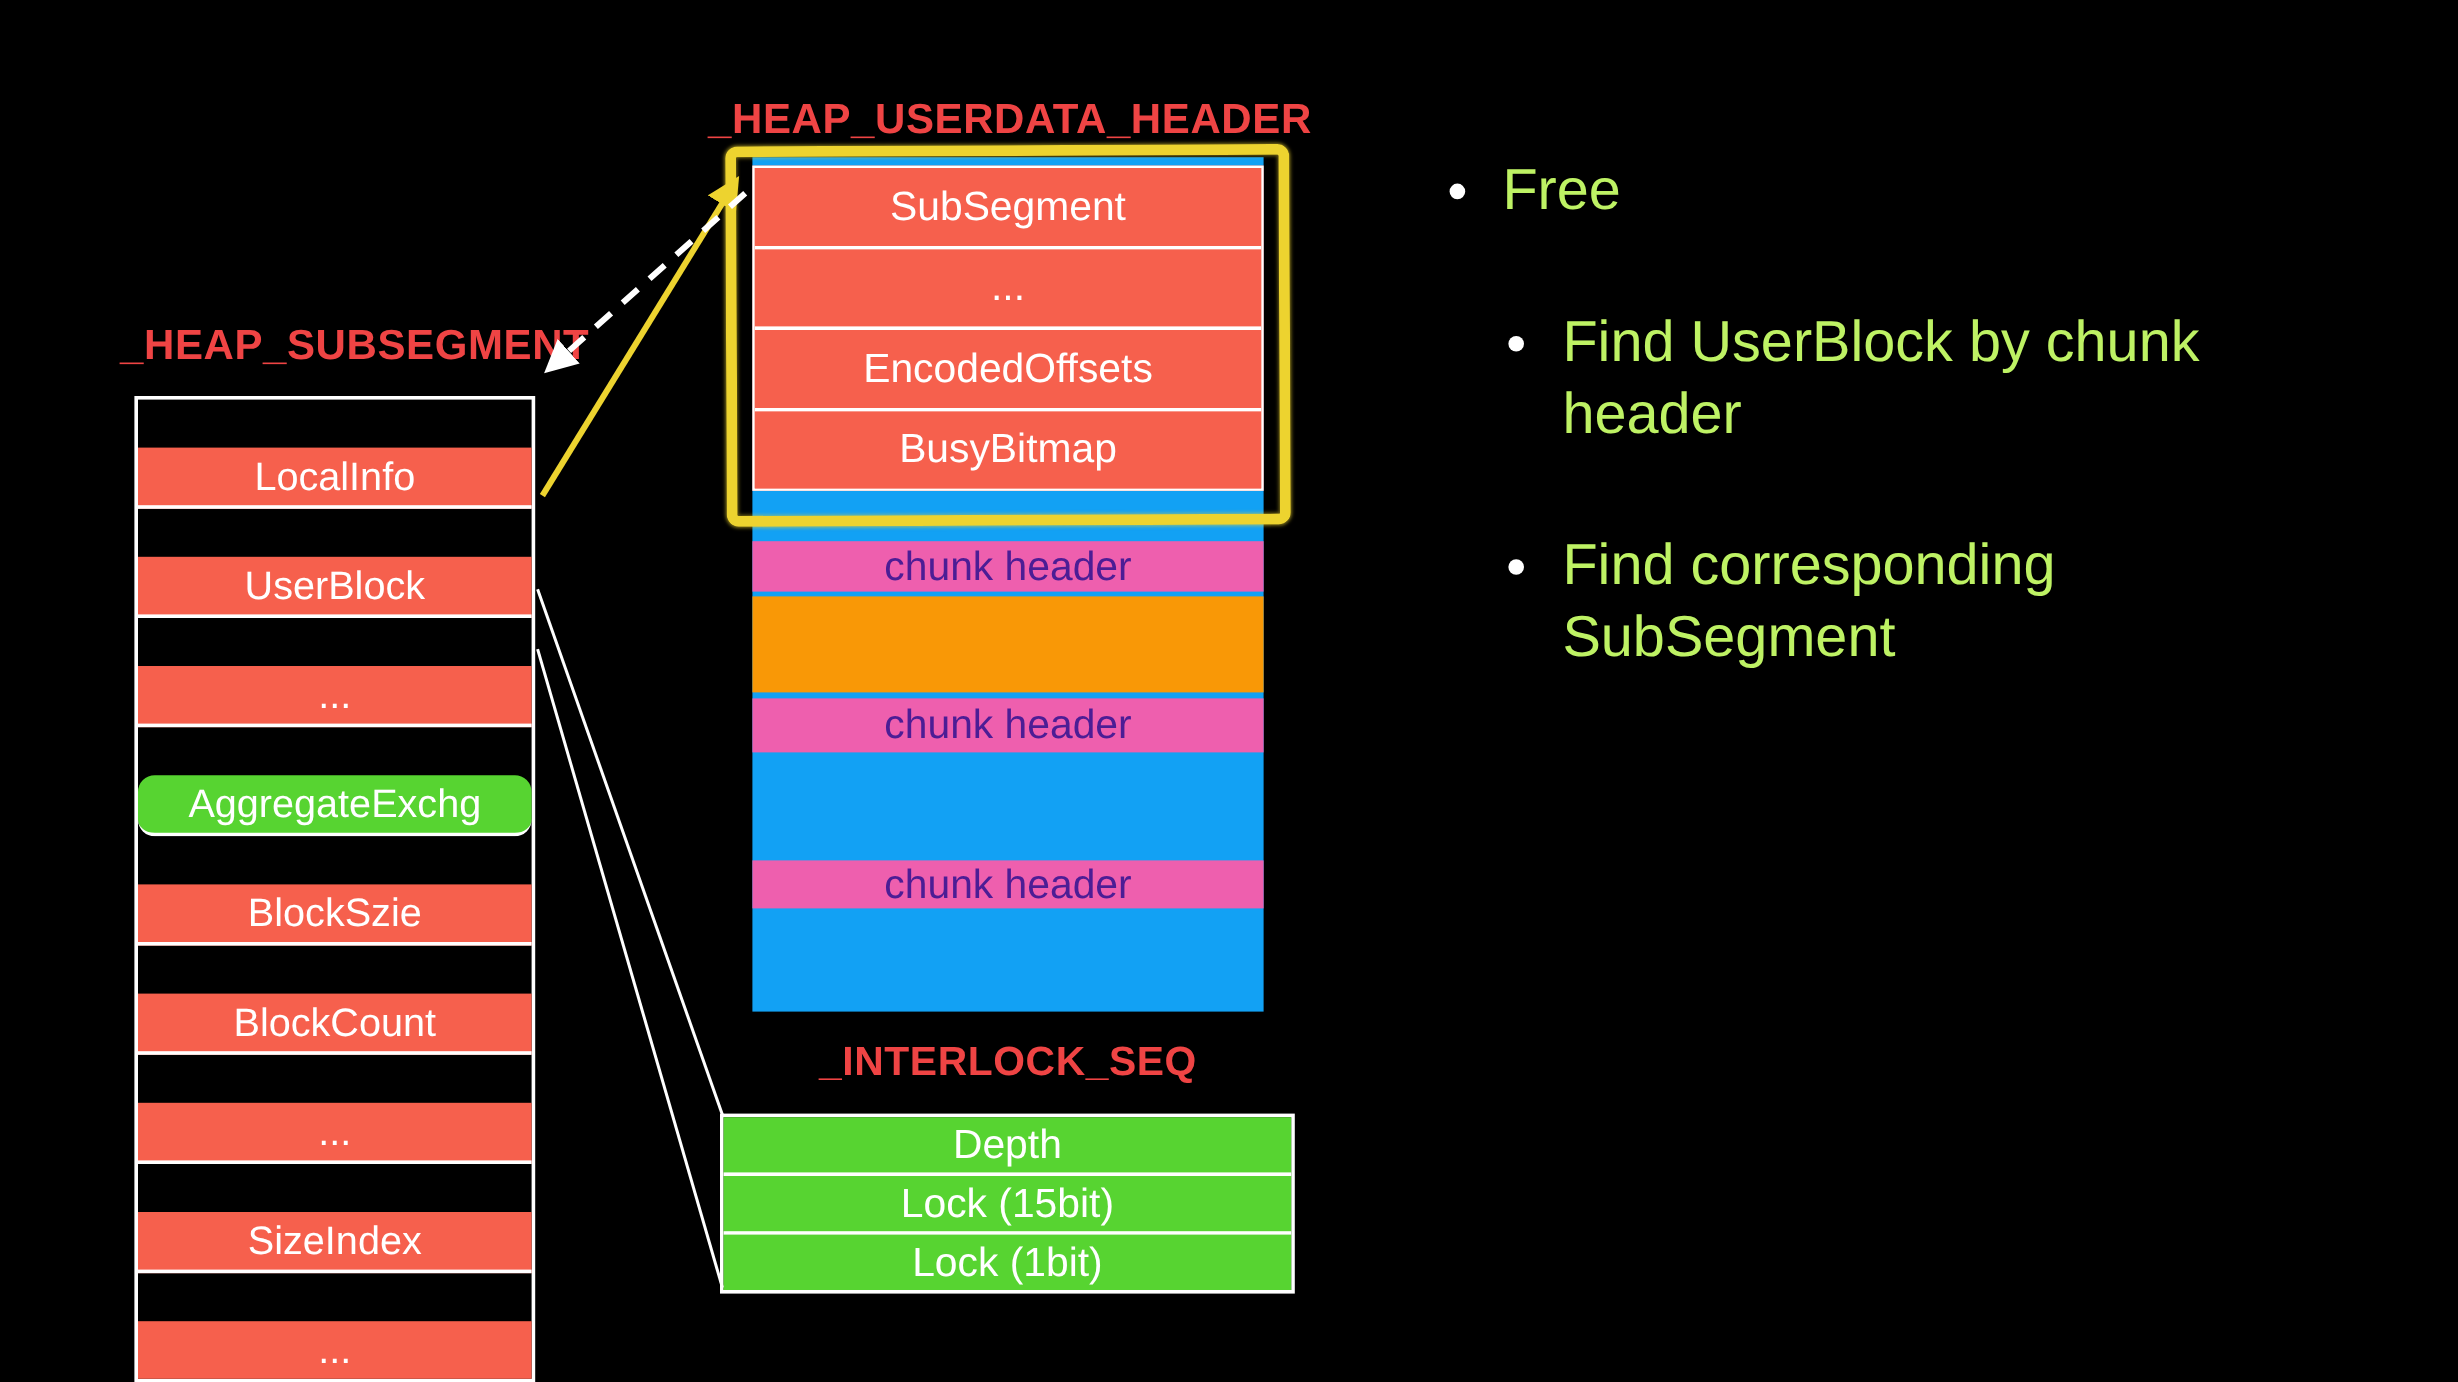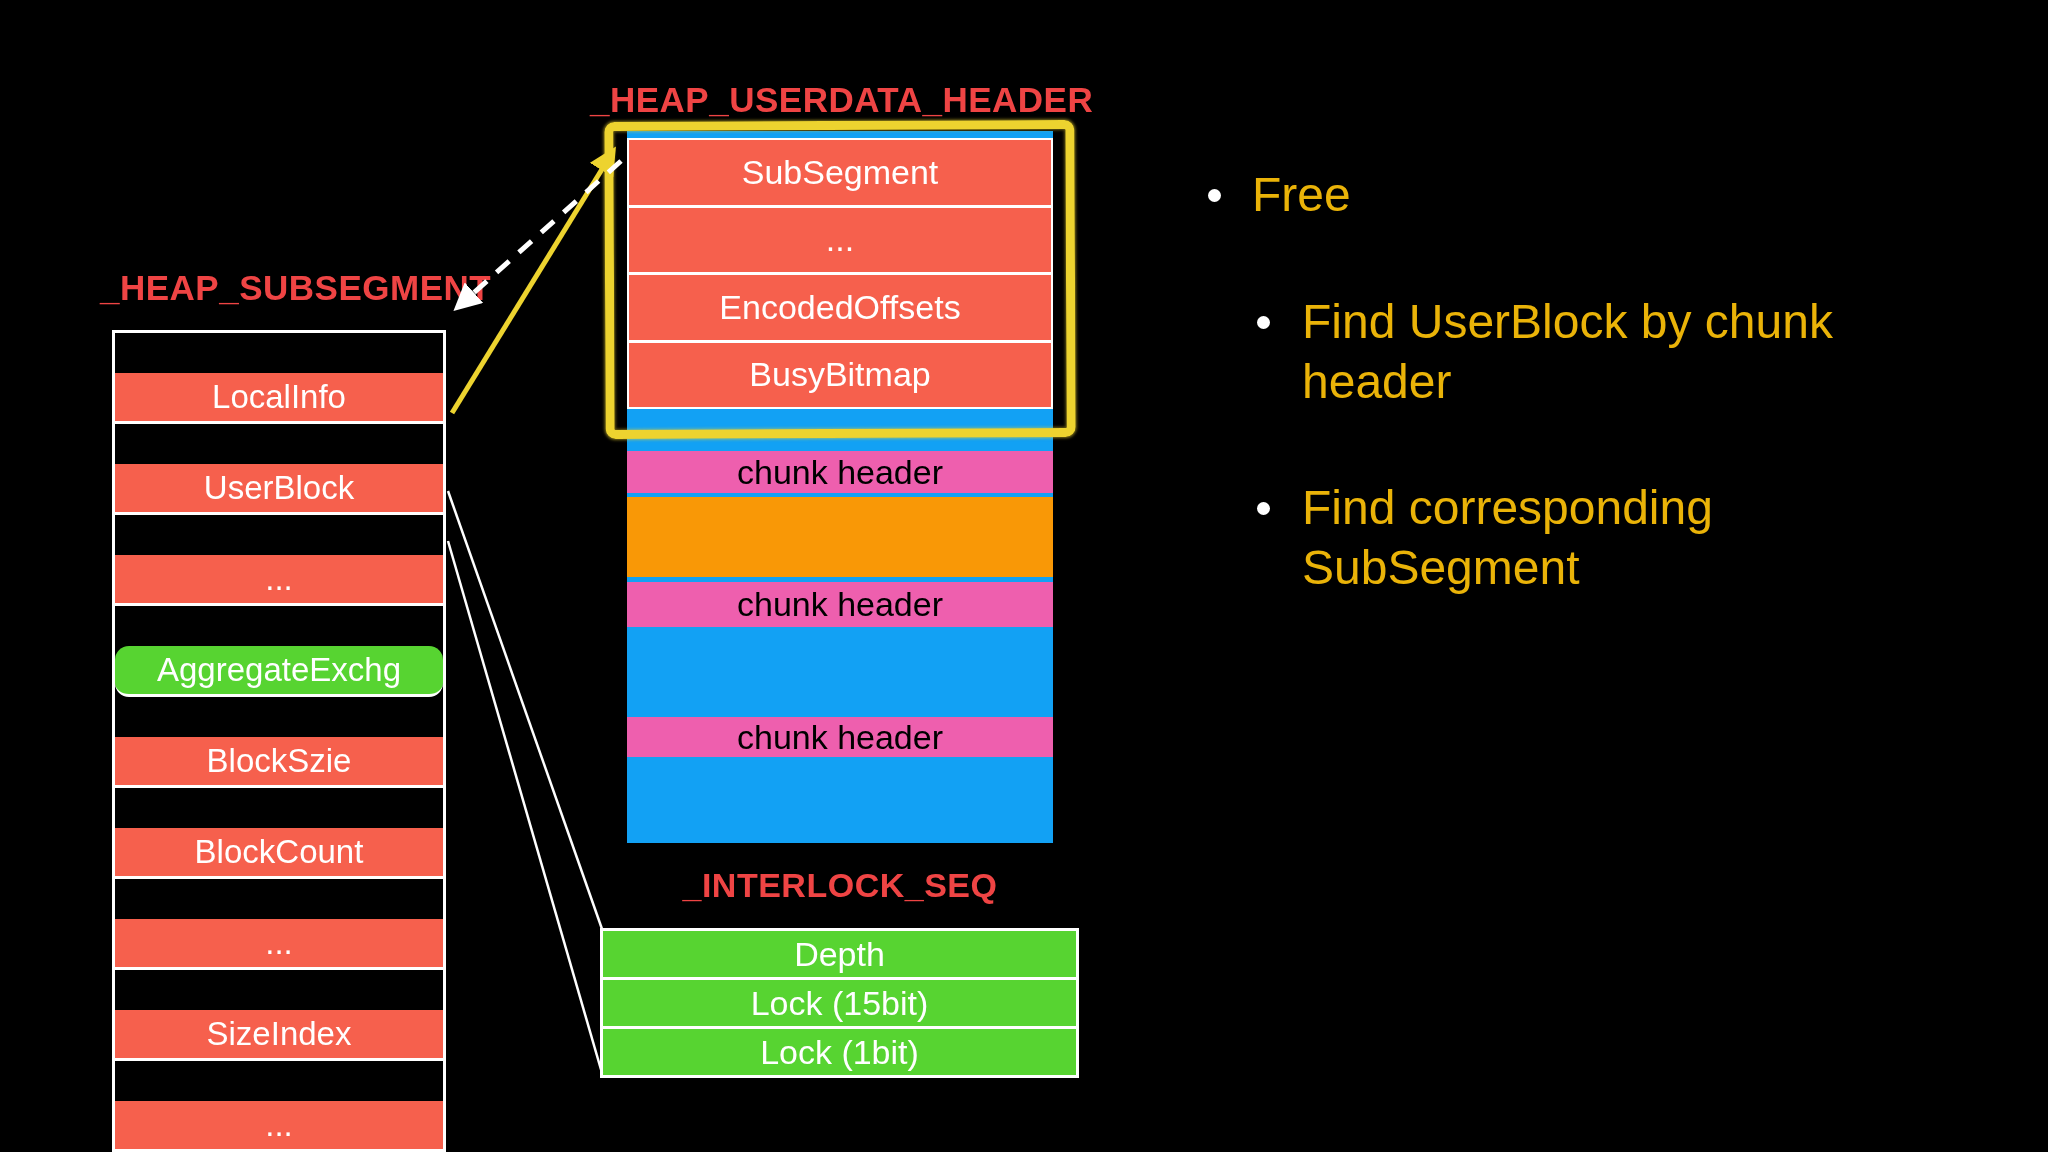--- a/index.html
+++ b/index.html
@@ -26,21 +26,21 @@
   .userdata-table {
     position:absolute; left:0; top:7px; width:426px; height:271px; box-sizing:border-box;
     border:2px solid #fff; display:flex; flex-direction:column; background:#F6604D;
   }
   .userdata-table .row {
     flex:1; border-bottom:3px solid #fff; background:#F6604D; color:#fff; font-size:34px;
     display:flex; align-items:center; justify-content:center; white-space:nowrap;
   }
   .userdata-table .row:last-child { border-bottom:none; }
   .chunk {
-    position:absolute; left:0; width:426px; background:#EE5FAE; color:#000000; font-size:34px;
+    position:absolute; left:0; width:426px; background:#EE5FAE; color:#4c1d95; font-size:34px;
     display:flex; align-items:center; justify-content:center;
   }
   .chunk.p1 { top:320px; height:42px; }
   .chunk.p2 { top:451px; height:45px; }
   .chunk.p3 { top:586px; height:40px; }
   .orange-block { position:absolute; left:0; top:366px; width:426px; height:80px; background:#F99806; }
 
   
   .yellowbox {
     position:absolute; left:605px; top:121px; width:470px; height:317px; box-sizing:border-box;
@@ -51,21 +51,21 @@
 
   
   .interlock { position:absolute; left:600px; top:928px; width:479px; border:3px solid #fff; box-sizing:border-box; }
   .interlock .row {
     height:46px; line-height:46px; border-bottom:3px solid #fff; background:#57D431;
     font-size:34px; text-align:center; color:#fff;
   }
   .interlock .row:last-child { border-bottom:none; }
 
   
-  .bullet-item { position:absolute; display:flex; color:#eab308;margin-top:36px; }
+  .bullet-item { position:absolute; display:flex; color:#bef264; }
   .bullet-item .dot {
     flex:none; width:13px; height:13px; border-radius:50%; background:#fff;
   }
   .b-free { left:1208px; top:132px; font-size:48px; line-height:54px; }
   .b-free .dot { margin:21px 31px 0 0; }
   .b-sub  { left:1257px; font-size:48px; line-height:60px; }
   .b-sub .dot { margin:24px 32px 0 0; }
   .b-sub1 { top:256px;justify-content:space-between; }
   .b-sub2 { top:442px; }
   .b-sub .txt { max-width:610px; }

